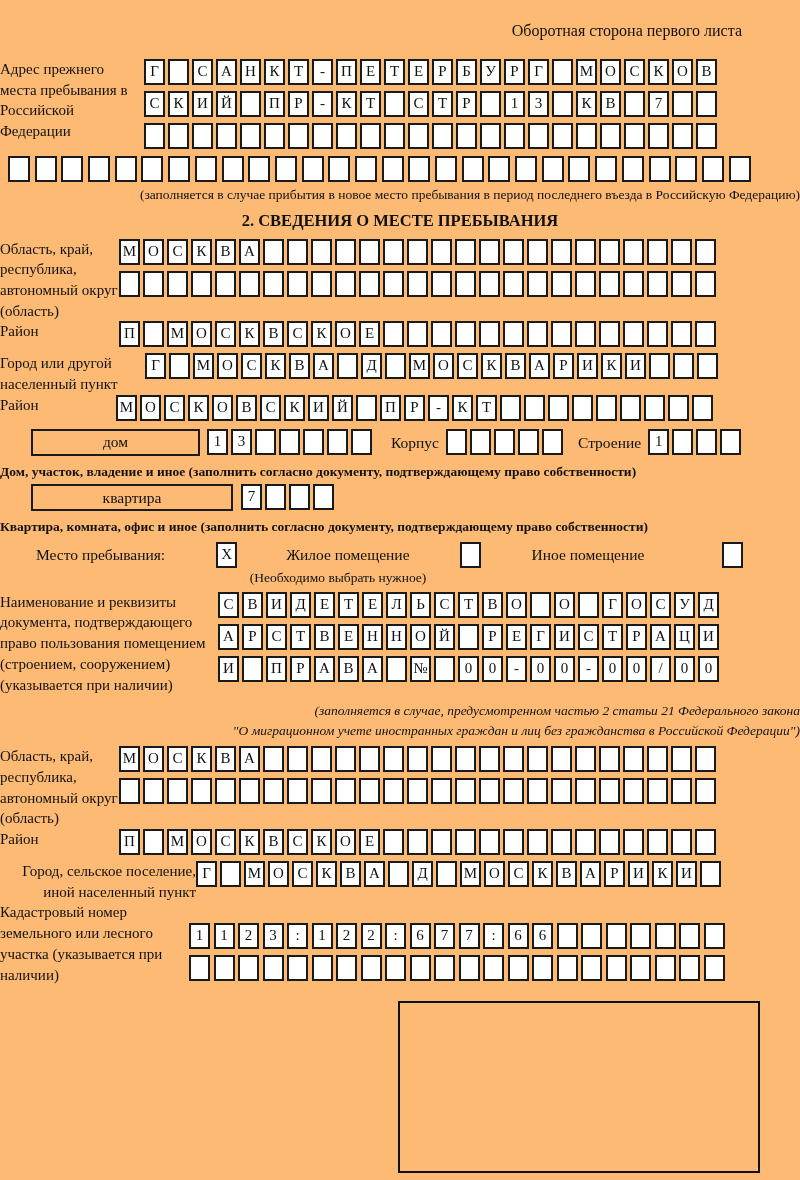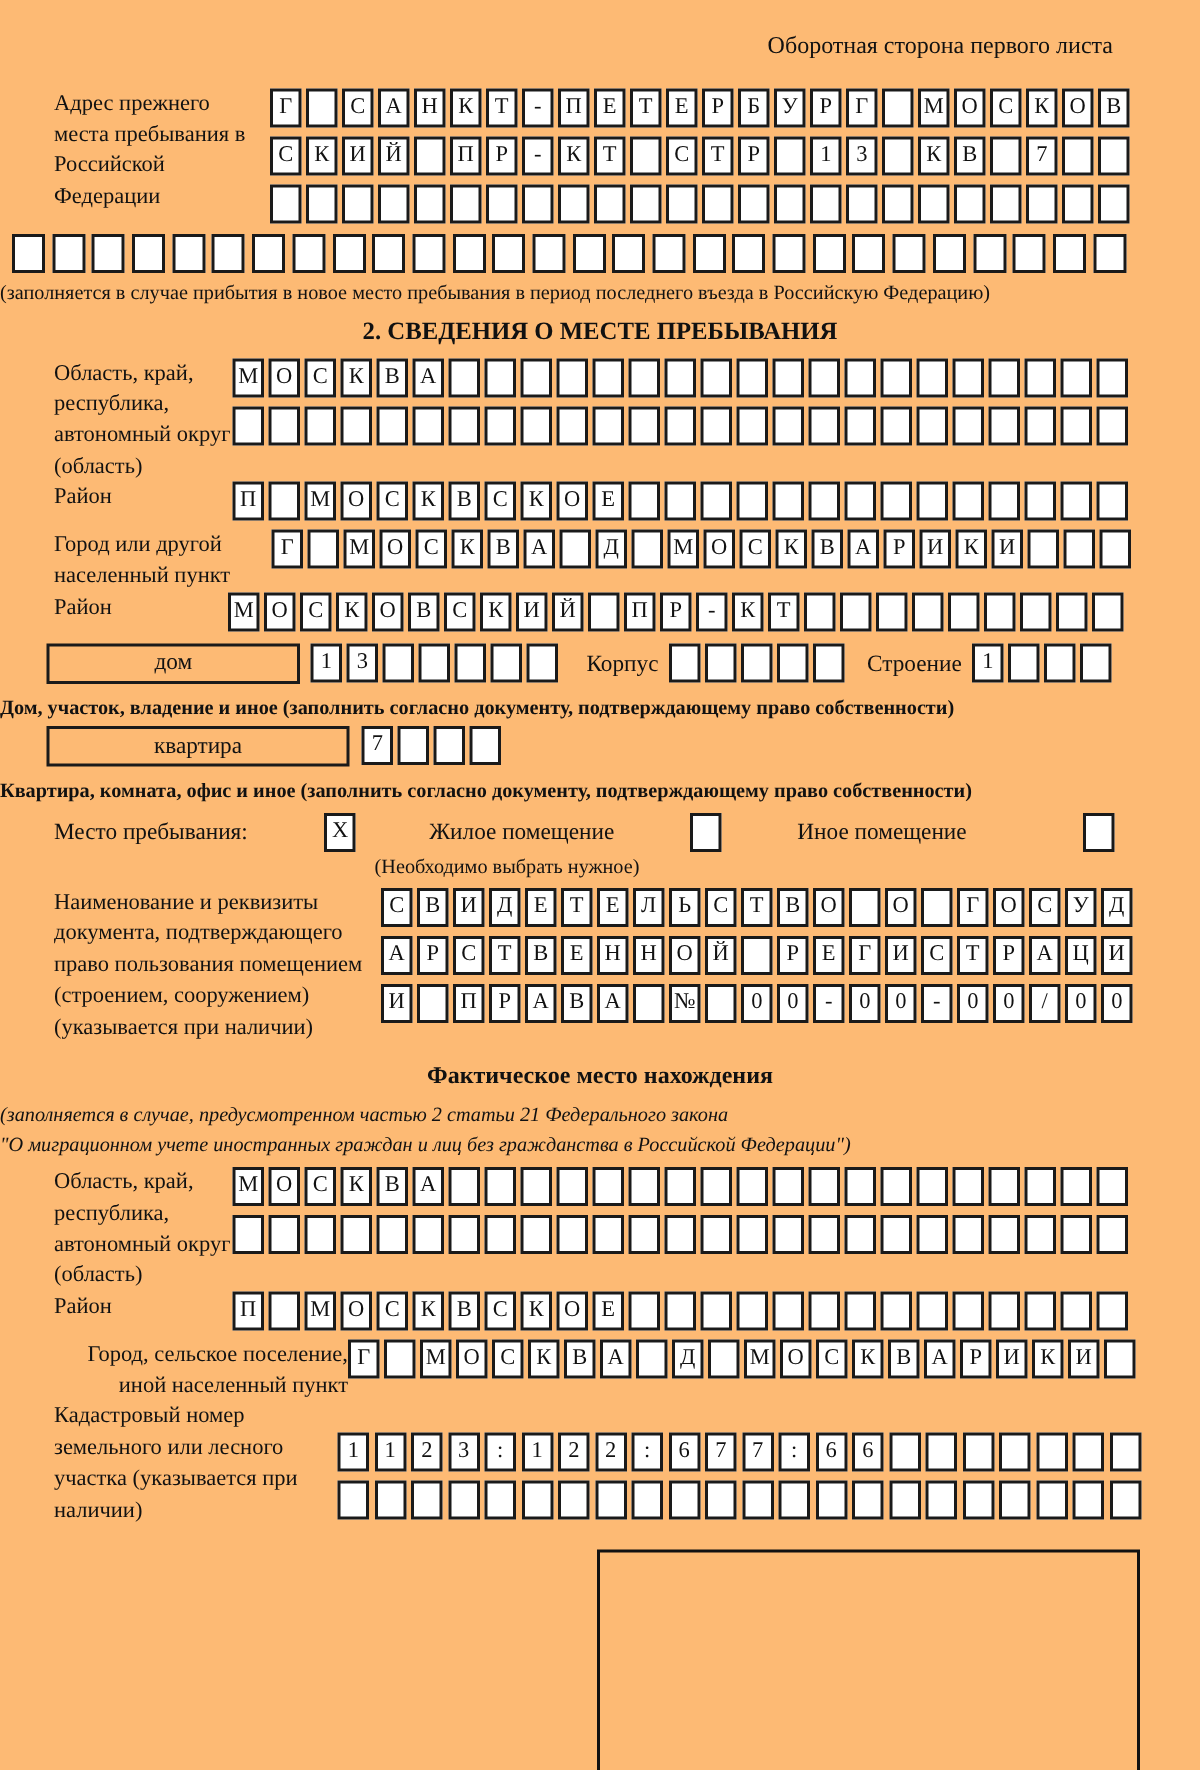--- a/index.html
+++ b/index.html
@@ -1,41 +1,41 @@
 <!DOCTYPE html>
 <html><head>
 <meta charset="utf-8">
 <style>
   html,body{margin:0;padding:0;background:#fff;}
   .page{
     position:relative;width:800px;height:1180px;overflow:hidden;background:#fdba74;
     font-family:"Liberation Serif","DejaVu Serif",serif;color:#111;
   }
   .corner{padding:22px 58px 0 0;text-align:right;font-size:16px;}
-  .group{display:flex;align-items:flex-start;padding-left:36px;}
+  .group{display:flex;align-items:flex-start;}
   .lbl{font-size:15px;line-height:1.38;flex:none;}
   .lbl-prev{width:144px;}
   .lbl-region{width:119px;}
   .lbl-city{width:145px;}
   .lbl-street{width:116px;}
   .lbl-doc{width:218px;}
   .lbl-city2{width:196px;text-align:right;}
   .lbl-kad{width:189px;}
   .cellcol{flex:none;}
   .cells{white-space:nowrap;height:27px;margin-bottom:5px;}
   .cell{
     display:inline-block;box-sizing:border-box;width:21px;height:26px;
     border:2px solid #1a1a1a;margin-right:3px;text-align:center;
     font-size:15px;line-height:21px;vertical-align:top;background:#fff;
   }
   .row4{margin:1px 0 3px 8px;}
   .row4 .cell{width:22px;margin-right:4.7px;}
   .kad .cell{margin-right:3.5px;}
   .note{font-size:13.5px;line-height:1.3;}
-  .center{text-align:left;}
+  .center{text-align:right;}
   .h2{margin:7px 0 8px;text-align:center;font-weight:bold;font-size:16.5px;}
   .house-row{display:flex;align-items:flex-start;margin:2px 0 2px 31px;}
   .big-box{
     box-sizing:border-box;border:2px solid #1a1a1a;height:27px;flex:none;
     display:flex;align-items:center;justify-content:center;font-size:15.5px;
   }
   .dom-box{width:169px;}
   .kv-box{width:202px;}
   .inline-lbl{font-size:15.5px;line-height:27px;flex:none;}
   .note-ind{margin-bottom:2px;font-weight:bold;}
@@ -121,21 +121,20 @@
 
   <div class="group">
     <div class="lbl lbl-doc">Наименование и реквизиты документа, подтверждающего право пользования помещением (строением, сооружением) (указывается при наличии)</div>
     <div class="cellcol">
       <div class="cells"><span class="cell">С</span><span class="cell">В</span><span class="cell">И</span><span class="cell">Д</span><span class="cell">Е</span><span class="cell">Т</span><span class="cell">Е</span><span class="cell">Л</span><span class="cell">Ь</span><span class="cell">С</span><span class="cell">Т</span><span class="cell">В</span><span class="cell">О</span><span class="cell"></span><span class="cell">О</span><span class="cell"></span><span class="cell">Г</span><span class="cell">О</span><span class="cell">С</span><span class="cell">У</span><span class="cell">Д</span></div>
       <div class="cells"><span class="cell">А</span><span class="cell">Р</span><span class="cell">С</span><span class="cell">Т</span><span class="cell">В</span><span class="cell">Е</span><span class="cell">Н</span><span class="cell">Н</span><span class="cell">О</span><span class="cell">Й</span><span class="cell"></span><span class="cell">Р</span><span class="cell">Е</span><span class="cell">Г</span><span class="cell">И</span><span class="cell">С</span><span class="cell">Т</span><span class="cell">Р</span><span class="cell">А</span><span class="cell">Ц</span><span class="cell">И</span></div>
       <div class="cells"><span class="cell">И</span><span class="cell"></span><span class="cell">П</span><span class="cell">Р</span><span class="cell">А</span><span class="cell">В</span><span class="cell">А</span><span class="cell"></span><span class="cell">№</span><span class="cell"></span><span class="cell">0</span><span class="cell">0</span><span class="cell">-</span><span class="cell">0</span><span class="cell">0</span><span class="cell">-</span><span class="cell">0</span><span class="cell">0</span><span class="cell">/</span><span class="cell">0</span><span class="cell">0</span></div>
     </div>
   </div>
 
-  <div class="fact-title">Фактическое место нахождения</div>
   <div class="note center fact-note">
     <div>(заполняется в случае, предусмотренном частью 2 статьи 21 Федерального закона</div>
     <div>"О миграционном учете иностранных граждан и лиц без гражданства в Российской Федерации")</div>
   </div>
 
   <div class="group mt6">
     <div class="lbl lbl-region">Область, край, республика, автономный округ (область)</div>
     <div class="cellcol">
       <div class="cells"><span class="cell">М</span><span class="cell">О</span><span class="cell">С</span><span class="cell">К</span><span class="cell">В</span><span class="cell">А</span><span class="cell"></span><span class="cell"></span><span class="cell"></span><span class="cell"></span><span class="cell"></span><span class="cell"></span><span class="cell"></span><span class="cell"></span><span class="cell"></span><span class="cell"></span><span class="cell"></span><span class="cell"></span><span class="cell"></span><span class="cell"></span><span class="cell"></span><span class="cell"></span><span class="cell"></span><span class="cell"></span><span class="cell"></span></div>
       <div class="cells"><span class="cell"></span><span class="cell"></span><span class="cell"></span><span class="cell"></span><span class="cell"></span><span class="cell"></span><span class="cell"></span><span class="cell"></span><span class="cell"></span><span class="cell"></span><span class="cell"></span><span class="cell"></span><span class="cell"></span><span class="cell"></span><span class="cell"></span><span class="cell"></span><span class="cell"></span><span class="cell"></span><span class="cell"></span><span class="cell"></span><span class="cell"></span><span class="cell"></span><span class="cell"></span><span class="cell"></span><span class="cell"></span></div>

